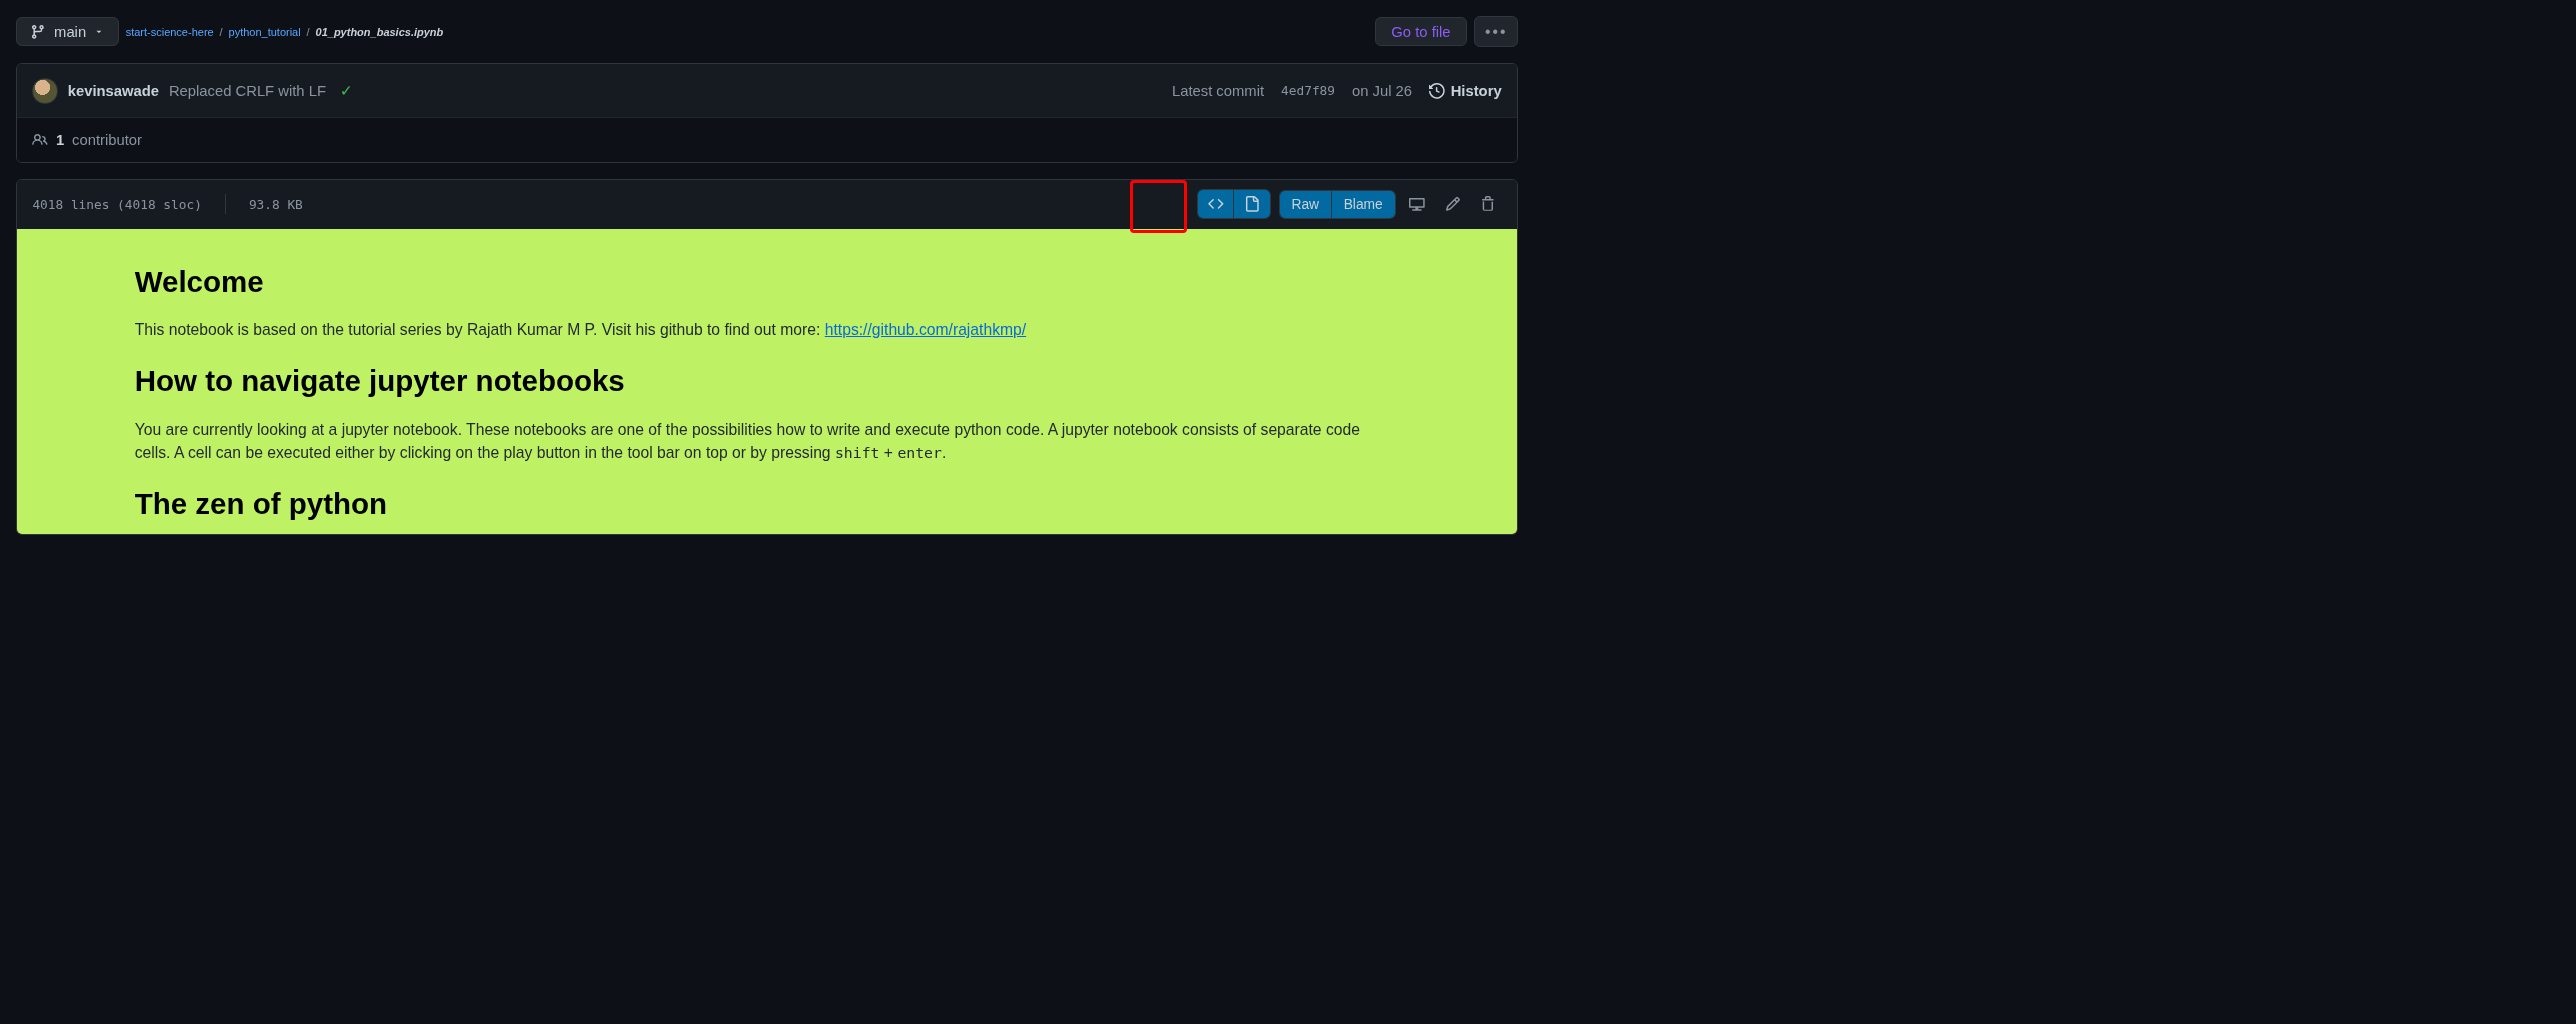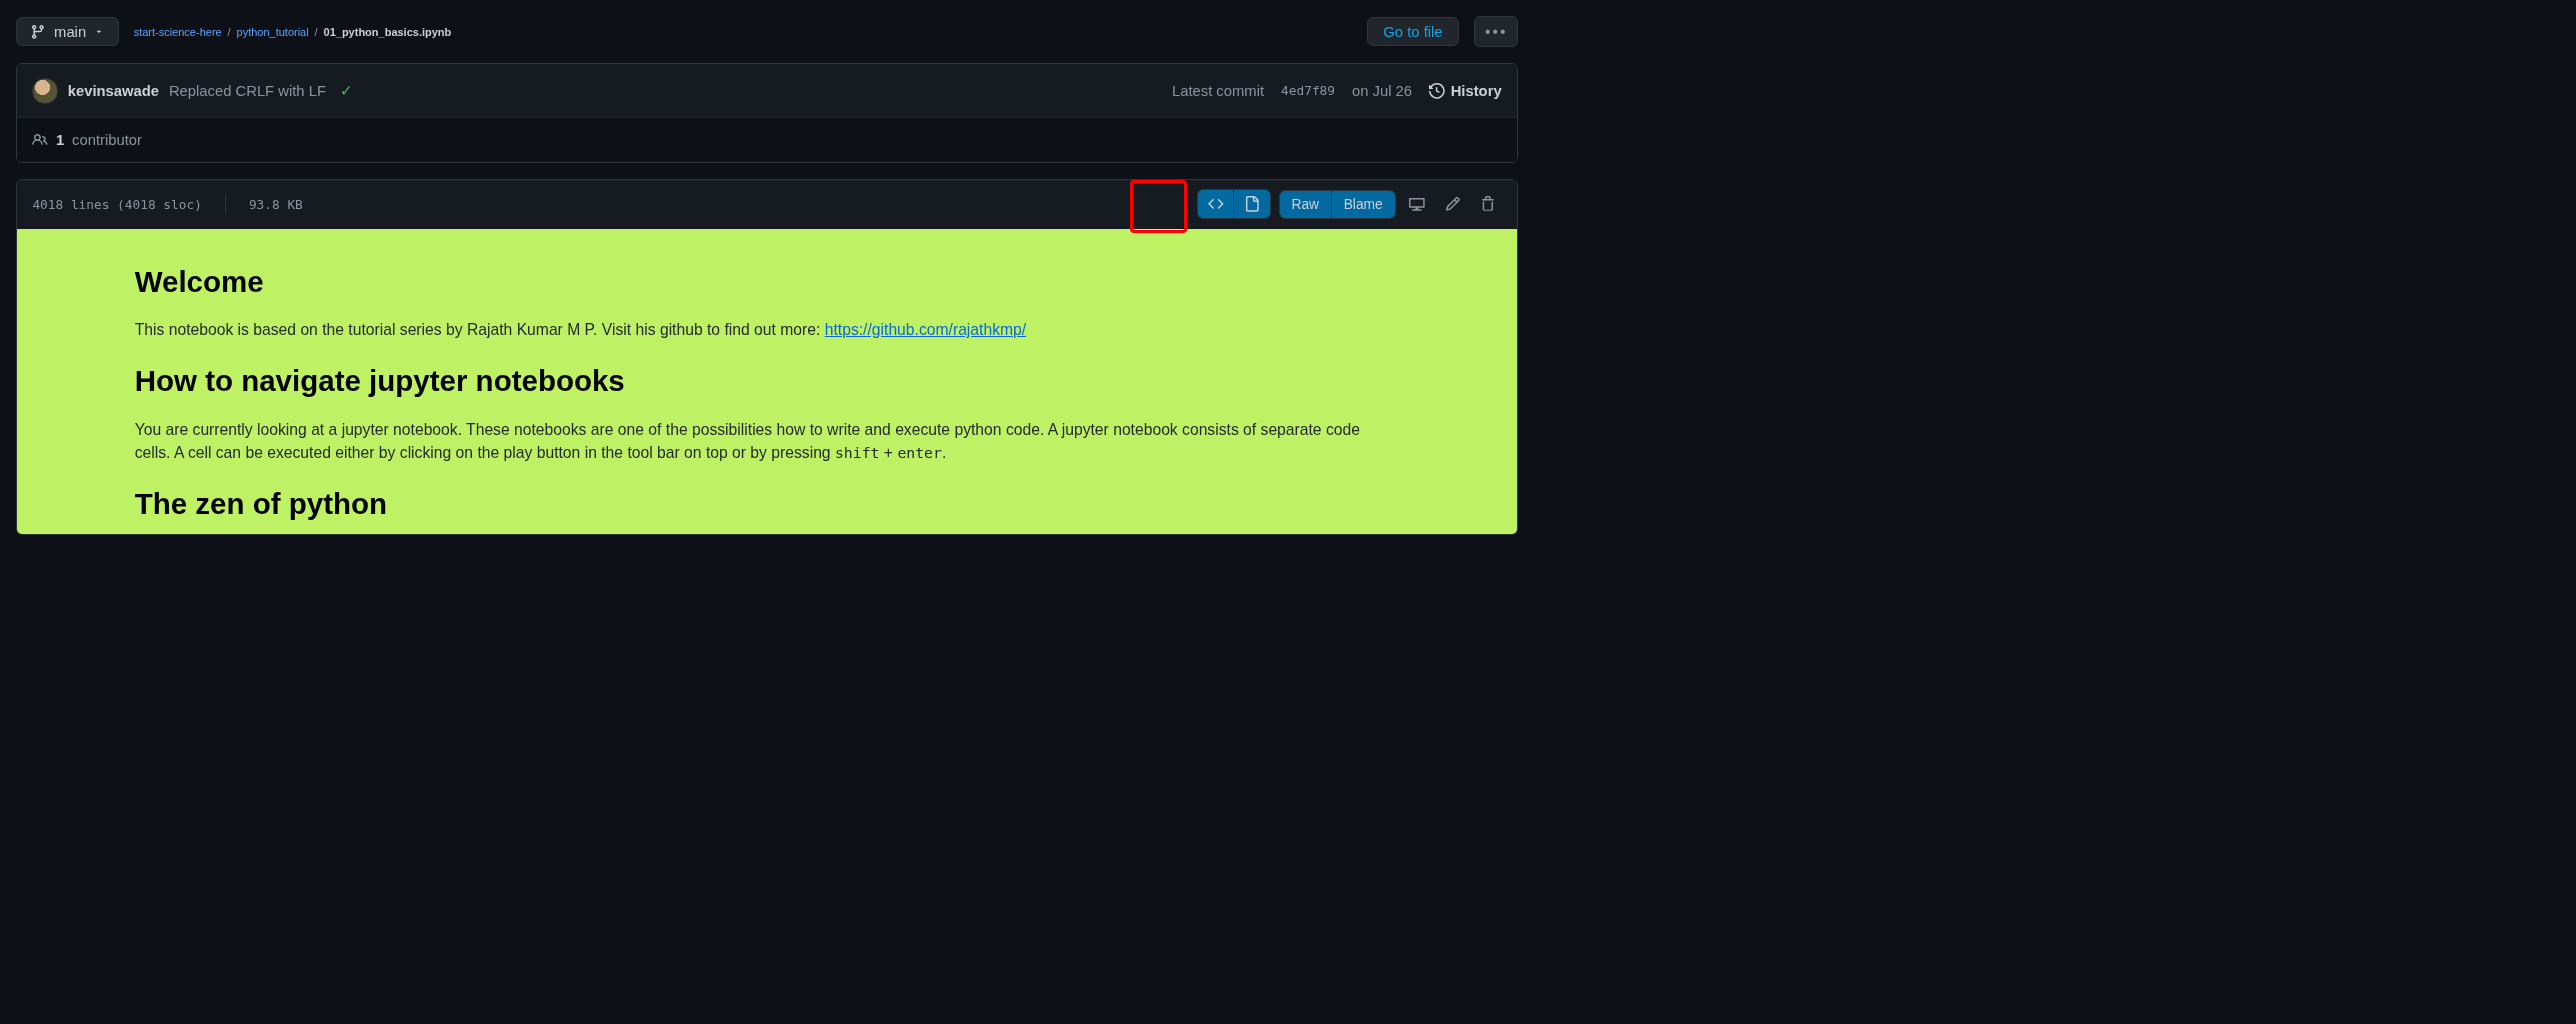--- a/index.html
+++ b/index.html
@@ -7,21 +7,21 @@
     background: #0d1117;
     color: #c9d1d9;
     font-family: -apple-system, BlinkMacSystemFont, "Segoe UI", Helvetica, Arial, sans-serif;
     font-size: 13.8px;
     width: 1534px;
   }
   .top-row {
     display: flex;
     align-items: center;
     padding: 15.7px 15.7px 15.7px 15.7px;
-    gap: 15px;
+    gap: 7px;
   }
   .branch-btn {
     display: flex;
     align-items: center;
     gap: 7.9px;
     background: #21262d;
     border: 1px solid #30363d;
     border-radius: 5.9px;
     padding: 5.9px 13.8px;
     color: #c9d1d9;
@@ -32,27 +32,27 @@
   .branch-btn svg { fill: #8b949e; }
   .breadcrumb {
     font-size: 11px;
     display: flex;
     align-items: center;
     gap: 3.9px;
     flex: 1;
   }
   .breadcrumb a { color: #58a6ff; text-decoration: none; }
   .breadcrumb .sep { color: #8b949e; margin: 0 2px; }
-  .breadcrumb .current { color: #c9d1d9; font-weight: 600; }
+  .breadcrumb .current { color: #c9d1d9; font-weight: 600; font-style: italic; }
   .goto-btn {
     background: #21262d;
     border: 1px solid #30363d;
     border-radius: 5.9px;
     padding: 5.9px 15.7px;
-    color: #0ea5e9;
+    color: #8b5cf6;
     font-size: 14.8px;
     font-weight: 500;
     cursor: pointer;
   }
   .kebab-btn {
     background: #21262d;
     border: 1px solid #30363d;
     border-radius: 5.9px;
     padding: 5.9px 9.8px;
     color: #8b949e;

